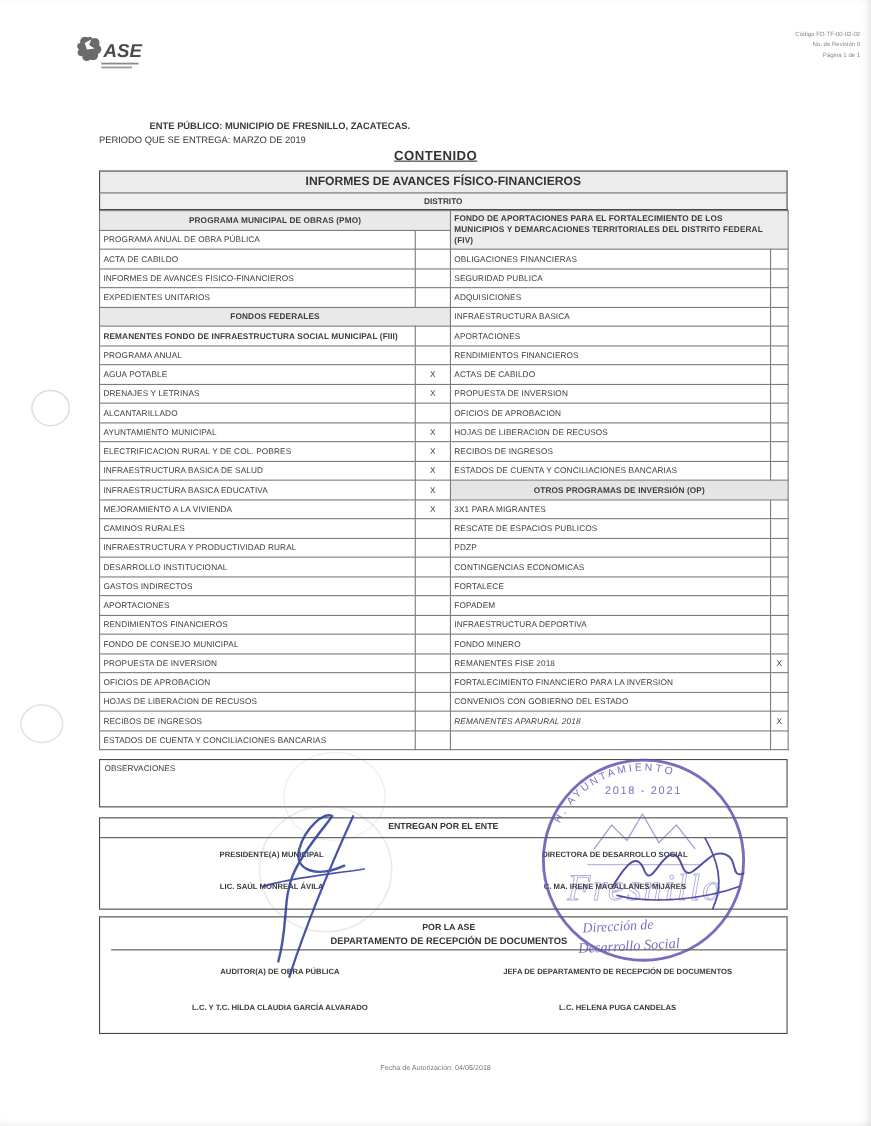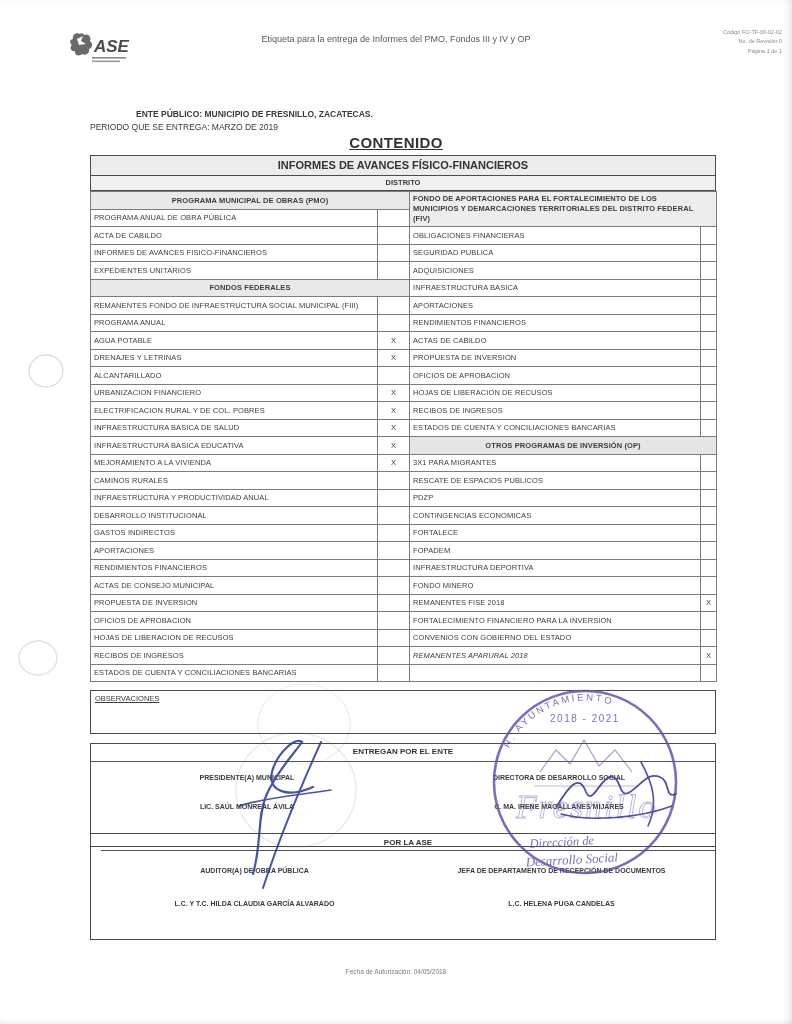--- a/index.html
+++ b/index.html
@@ -9,39 +9,39 @@
     font-family:"Liberation Sans",sans-serif;color:#3d3d3d;
     box-shadow:inset -6px 0 8px -4px rgba(0,0,0,.12), inset 0 -4px 6px -3px rgba(0,0,0,.08);
   }
   
   .logo{position:absolute;left:62px;top:26px;width:100px;height:50px;}
   .doc-title{position:absolute;left:0;top:34px;width:100%;text-align:center;font-size:9px;color:#5a5a5a;}
   .codes{position:absolute;right:10px;top:28px;text-align:right;font-size:5.5px;line-height:1.7;color:#8a8a8a;}
   
   .info{position:absolute;left:90px;top:108px;font-size:8.5px;line-height:1.55;color:#3a3a3a;}
   .info .l1{font-weight:bold;margin-left:46px;}
-  .contenido{position:absolute;left:0;top:134px;width:100%;text-align:center;font-size:15px;font-weight:bold;text-decoration:underline;letter-spacing:.4px;color:#333;}
+  .contenido{position:absolute;left:0;top:134px;width:100%;text-align:center;font-size:12px;font-weight:bold;text-decoration:underline;letter-spacing:.4px;color:#333;}
   
   .tblwrap{position:absolute;left:90px;top:155px;width:626px;}
   .tbl-title{box-sizing:border-box;border:1.4px solid #4a4a4a;background:#ececec;height:21px;line-height:19px;text-align:center;font-size:11px;font-weight:bold;color:#333;}
   .tbl-sub{box-sizing:border-box;border:1.2px solid #4a4a4a;border-top:none;background:#f0f0f0;height:15px;line-height:14px;text-align:center;font-size:7.5px;font-weight:bold;color:#3a3a3a;}
   table.grid{border-collapse:collapse;width:626px;table-layout:fixed;}
   table.grid{border:1.4px solid #4a4a4a;}
   .grid td{box-sizing:border-box;border:1px solid #7c7c7c;height:17.5px;padding:0 3px;font-size:7.5px;color:#3d3d3d;letter-spacing:.1px;overflow:hidden;white-space:nowrap;}
   .grid td.hdr{text-align:center;font-weight:bold;background:#e9e9e9;margin-left:24px;}
   .grid td.op{background:#e5e5e5;}
-  .grid td.b{font-weight:normal;}
+  .grid td.b{font-weight:bold;}
   .grid td.i{font-style:italic;}
   .grid td.fiv{font-weight:bold;vertical-align:top;padding-top:2px;line-height:1.35;background:#ededed;white-space:normal;padding-right:14px;}
   .grid td.chk{text-align:center;padding:0;}
   
   .box{position:absolute;left:90px;box-sizing:border-box;border:1.3px solid #4a4a4a;background:transparent;}
-  .obs{top:690px;width:626px;height:44px;text-decoration:underline;}
+  .obs{top:690px;width:626px;height:44px;}
   .obs .lbl{font-size:7.5px;padding:3px 4px;color:#3a3a3a;}
-  .ente{top:743px;width:626px;height:104px;}
+  .ente{top:743px;width:626px;height:84px;}
   .ente .bhead{border-bottom:1px solid #555;text-align:center;font-size:8px;font-weight:bold;height:17px;line-height:16px;color:#333;}
   .sigrow{display:flex;}
   .sigcol{width:50%;text-align:center;}
   .role{font-size:7px;font-weight:bold;margin-top:12px;color:#3a3a3a;}
   .name{font-size:7px;font-weight:bold;margin-top:22px;color:#3a3a3a;}
   .ase{top:833px;width:626px;height:107px;padding-left:10px;}
   .ase .bhead2{border-bottom:1px solid #555;text-align:center;font-weight:bold;color:#333;padding:4px 0 3px;}
   .ase .bhead2 .t1{font-size:8px;}
   .ase .bhead2 .t2{font-size:8.5px;margin-top:3px;}
   .ase .role{margin-top:16px;}
@@ -54,21 +54,20 @@
 <body>
 
 <div id="page">
 
   <svg class="logo" viewBox="0 0 100 50">
     <path d="M18 8 C14 6 10 9 11 13 C8 13 7 17 10 19 C7 21 9 26 13 25 C12 29 17 31 20 28 C24 30 28 27 27 23 C31 22 31 17 28 15 C30 11 26 7 22 9 C21 7 19 7 18 8 Z M15 13 l6 -3 l-2 5 l5 3 l-7 1 Z" fill="#5a5a5a" opacity="0.9"></path>
     <text x="32" y="26" font-family="Liberation Sans, sans-serif" font-size="17" font-weight="bold" font-style="italic" fill="#4a4a4a">ASE</text>
     <rect x="30" y="31" width="34" height="1.6" fill="#8a8a8a"></rect>
     <rect x="30" y="34.5" width="28" height="1.6" fill="#9a9a9a"></rect>
   </svg>
-  <div class="doc-title">Etiqueta para la entrega de Informes del PMO, Fondos III y IV y OP</div>
   <div class="codes" id="codes">
       <div>Código FO-TF-00-02-02</div>
       <div>No. de Revisión 0</div>
       <div>Página 1 de 1</div>
     </div>
 
   <div class="info">
     <div class="l1">ENTE PÚBLICO: MUNICIPIO DE FRESNILLO, ZACATECAS.</div>
     <div class="l2">PERIODO QUE SE ENTREGA: MARZO DE 2019</div>
   </div>
@@ -140,21 +139,21 @@
             <td class="cell">PROPUESTA DE INVERSION</td>
             <td class="chk"></td>
           </tr>
           <tr>
             <td class="cell">ALCANTARILLADO</td>
             <td class="chk"></td>
             <td class="cell">OFICIOS DE APROBACION</td>
             <td class="chk"></td>
           </tr>
           <tr>
-            <td class="cell">URBANIZACION FINANCIERO</td>
+            <td class="cell">AYUNTAMIENTO MUNICIPAL</td>
             <td class="chk">X</td>
             <td class="cell">HOJAS DE LIBERACION DE RECUSOS</td>
             <td class="chk"></td>
           </tr>
           <tr>
             <td class="cell">ELECTRIFICACION RURAL Y DE COL. POBRES</td>
             <td class="chk">X</td>
             <td class="cell">RECIBOS DE INGRESOS</td>
             <td class="chk"></td>
           </tr>
@@ -175,21 +174,21 @@
             <td class="cell">3X1 PARA MIGRANTES</td>
             <td class="chk"></td>
           </tr>
           <tr>
             <td class="cell">CAMINOS RURALES</td>
             <td class="chk"></td>
             <td class="cell">RESCATE DE ESPACIOS PUBLICOS</td>
             <td class="chk"></td>
           </tr>
           <tr>
-            <td class="cell">INFRAESTRUCTURA Y PRODUCTIVIDAD ANUAL</td>
+            <td class="cell">INFRAESTRUCTURA Y PRODUCTIVIDAD RURAL</td>
             <td class="chk"></td>
             <td class="cell">PDZP</td>
             <td class="chk"></td>
           </tr>
           <tr>
             <td class="cell">DESARROLLO INSTITUCIONAL</td>
             <td class="chk"></td>
             <td class="cell">CONTINGENCIAS ECONOMICAS</td>
             <td class="chk"></td>
           </tr>
@@ -205,21 +204,21 @@
             <td class="cell">FOPADEM</td>
             <td class="chk"></td>
           </tr>
           <tr>
             <td class="cell">RENDIMIENTOS FINANCIEROS</td>
             <td class="chk"></td>
             <td class="cell">INFRAESTRUCTURA DEPORTIVA</td>
             <td class="chk"></td>
           </tr>
           <tr>
-            <td class="cell">ACTAS DE CONSEJO MUNICIPAL</td>
+            <td class="cell">FONDO DE CONSEJO MUNICIPAL</td>
             <td class="chk"></td>
             <td class="cell">FONDO MINERO</td>
             <td class="chk"></td>
           </tr>
           <tr>
             <td class="cell">PROPUESTA DE INVERSION</td>
             <td class="chk"></td>
             <td class="cell">REMANENTES FISE 2018</td>
             <td class="chk">X</td>
           </tr>
@@ -265,20 +264,21 @@
       <div class="sigcol">
         <div class="role">DIRECTORA DE DESARROLLO SOCIAL</div>
         <div class="name">C. MA. IRENE MAGALLANES MIJARES</div>
       </div>
     </div>
   </div>
 
   <div class="box ase">
     <div class="bhead2">
       <div class="t1">POR LA ASE</div>
+      <div class="t2">DEPARTAMENTO DE RECEPCIÓN DE DOCUMENTOS</div>
     </div>
     <div class="sigrow">
       <div class="sigcol">
         <div class="role">AUDITOR(A) DE OBRA PÚBLICA</div>
         <div class="name">L.C. Y T.C. HILDA CLAUDIA GARCÍA ALVARADO</div>
       </div>
       <div class="sigcol">
         <div class="role">JEFA DE DEPARTAMENTO DE RECEPCIÓN DE DOCUMENTOS</div>
         <div class="name">L.C. HELENA PUGA CANDELAS</div>
       </div>

